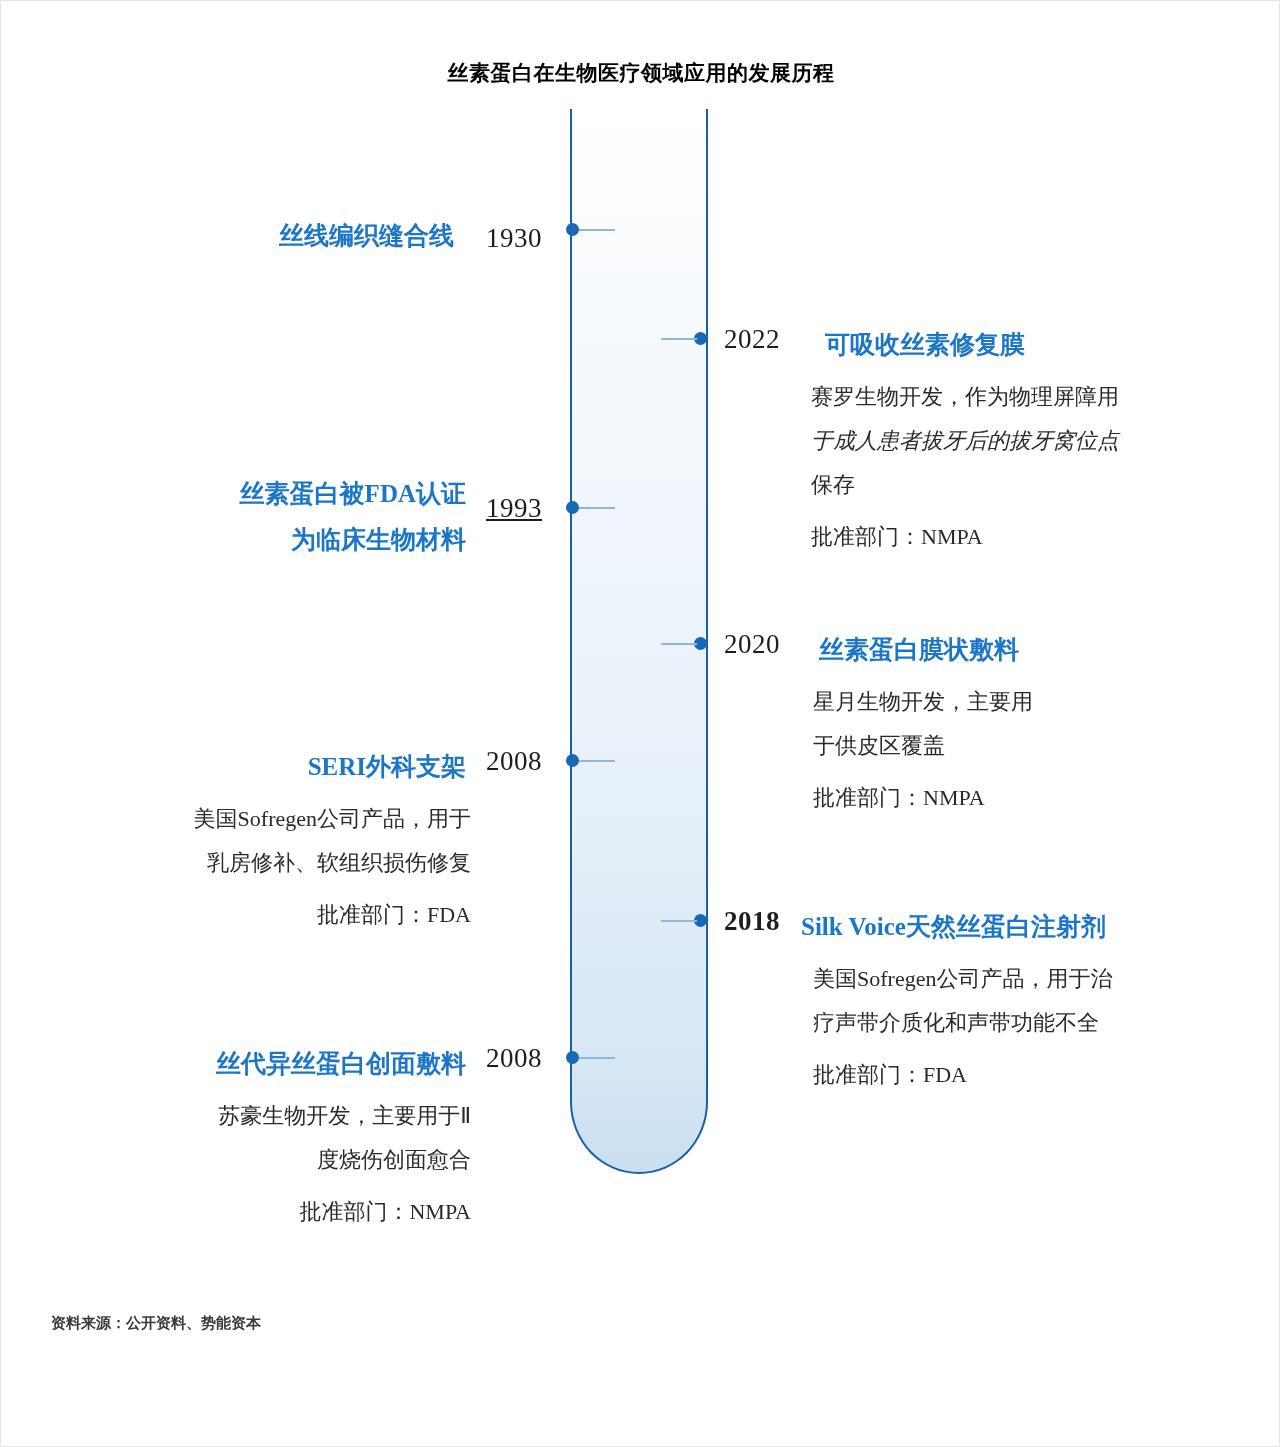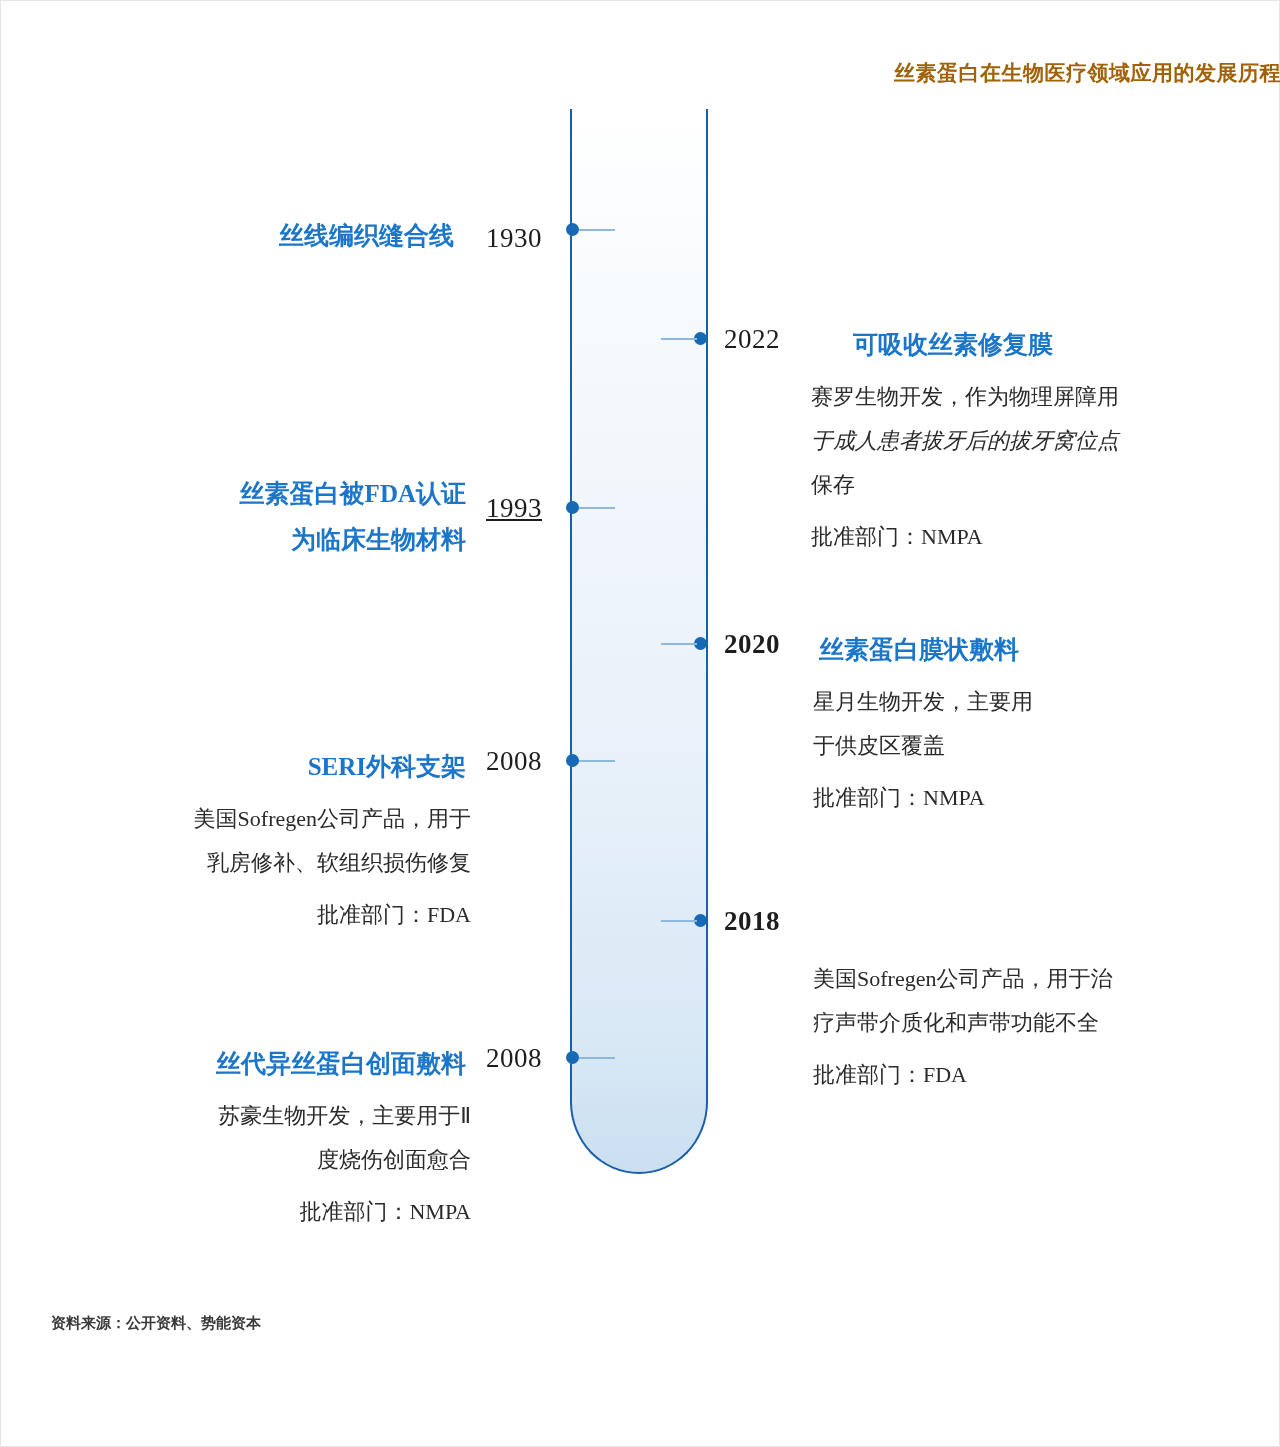--- a/index.html
+++ b/index.html
@@ -21,25 +21,25 @@
     height: 1447px;
     background: #ffffff;
     box-sizing: border-box;
     border: 1px solid #e3e7ea;
   }
   .chart-title {
     position: absolute;
     top: 58px;
     left: 0;
     width: 1280px;
-    text-align: right;
+    text-align: center;
     font-family: "Liberation Sans", sans-serif;
     font-weight: bold;
     font-size: 21px;
-    color: #a16207;
+    color: #000000;
     letter-spacing: 0.5px;
   }
   
   .tube {
     position: absolute;
     left: 569px;
     top: 108px;
     width: 138px;
     height: 1065px;
   }
@@ -115,51 +115,52 @@
   </div>
 
   <div class="node" style="left:565px; top:222px;"></div>
   <div class="tick" style="left:578px; top:228px; width:36px;"></div>
   <div class="year" style="left:485px; top:222px;">1930</div>
   <div class="heading left-block" style="left:188px; top:212px; width:265px;">丝线编织缝合线</div>
 
   <div class="node" style="left:693px; top:331px;"></div>
   <div class="tick" style="left:660px; top:337px; width:36px;"></div>
   <div class="year" style="left:723px; top:323px;">2022</div>
-  <div class="heading right-block" style="left:852px; top:321px; width:420px;">可吸收丝素修复膜</div>
+  <div class="heading right-block" style="left:824px; top:321px; width:420px;">可吸收丝素修复膜</div>
   <div class="body-text right-block" style="left:810px; top:374px; width:420px;">赛罗生物开发，作为物理屏障用</div>
   <div class="body-text right-block" style="left:810px; top:418px; width:420px;font-style:italic;">于成人患者拔牙后的拔牙窝位点</div>
   <div class="body-text right-block" style="left:810px; top:462px; width:420px;">保存</div>
   <div class="body-text right-block" style="left:810px; top:514px; width:420px;">批准部门：NMPA</div>
 
   <div class="node" style="left:565px; top:500px;"></div>
   <div class="tick" style="left:578px; top:506px; width:36px;"></div>
   <div class="year" style="left:485px; top:492px;text-decoration:underline;">1993</div>
   <div class="heading left-block" style="left:160px; top:470px; width:305px;">丝素蛋白被FDA认证</div>
   <div class="heading left-block" style="left:160px; top:516px; width:305px;">为临床生物材料</div>
 
   <div class="node" style="left:693px; top:636px;"></div>
   <div class="tick" style="left:660px; top:642px; width:36px;"></div>
-  <div class="year" style="left:723px; top:628px;font-weight:bold;">2020</div>
+  <div class="year" style="left:723px; top:628px;">2020</div>
   <div class="heading right-block" style="left:818px; top:626px; width:420px;">丝素蛋白膜状敷料</div>
   <div class="body-text right-block" style="left:812px; top:679px; width:420px;">星月生物开发，主要用</div>
   <div class="body-text right-block" style="left:812px; top:723px; width:420px;">于供皮区覆盖</div>
   <div class="body-text right-block" style="left:812px; top:775px; width:420px;">批准部门：NMPA</div>
 
   <div class="node" style="left:565px; top:753px;"></div>
   <div class="tick" style="left:578px; top:759px; width:36px;"></div>
   <div class="year" style="left:485px; top:745px;">2008</div>
   <div class="heading left-block" style="left:200px; top:743px; width:265px;">SERI外科支架</div>
   <div class="body-text left-block" style="left:50px; top:796px; width:420px;">美国Sofregen公司产品，用于</div>
   <div class="body-text left-block" style="left:50px; top:840px; width:420px;">乳房修补、软组织损伤修复</div>
   <div class="body-text left-block" style="left:50px; top:892px; width:420px;">批准部门：FDA</div>
 
   <div class="node" style="left:693px; top:913px;"></div>
   <div class="tick" style="left:660px; top:919px; width:36px;"></div>
   <div class="year" style="left:723px; top:905px;font-weight:bold;">2018</div>
+  <div class="heading right-block" style="left:800px; top:903px; width:450px;">Silk Voice天然丝蛋白注射剂</div>
   <div class="body-text right-block" style="left:812px; top:1000px; width:430px;">疗声带介质化和声带功能不全</div>
   <div class="body-text right-block" style="left:812px; top:956px; width:430px;">美国Sofregen公司产品，用于治</div>
   <div class="body-text right-block" style="left:812px; top:1052px; width:430px;">批准部门：FDA</div>
 
   <div class="node" style="left:565px; top:1050px;"></div>
   <div class="tick" style="left:578px; top:1056px; width:36px;"></div>
   <div class="year" style="left:485px; top:1042px;">2008</div>
   <div class="heading left-block" style="left:155px; top:1040px; width:310px;">丝代异丝蛋白创面敷料</div>
   <div class="body-text left-block" style="left:50px; top:1093px; width:420px;">苏豪生物开发，主要用于Ⅱ</div>
   <div class="body-text left-block" style="left:50px; top:1137px; width:420px;">度烧伤创面愈合</div>

